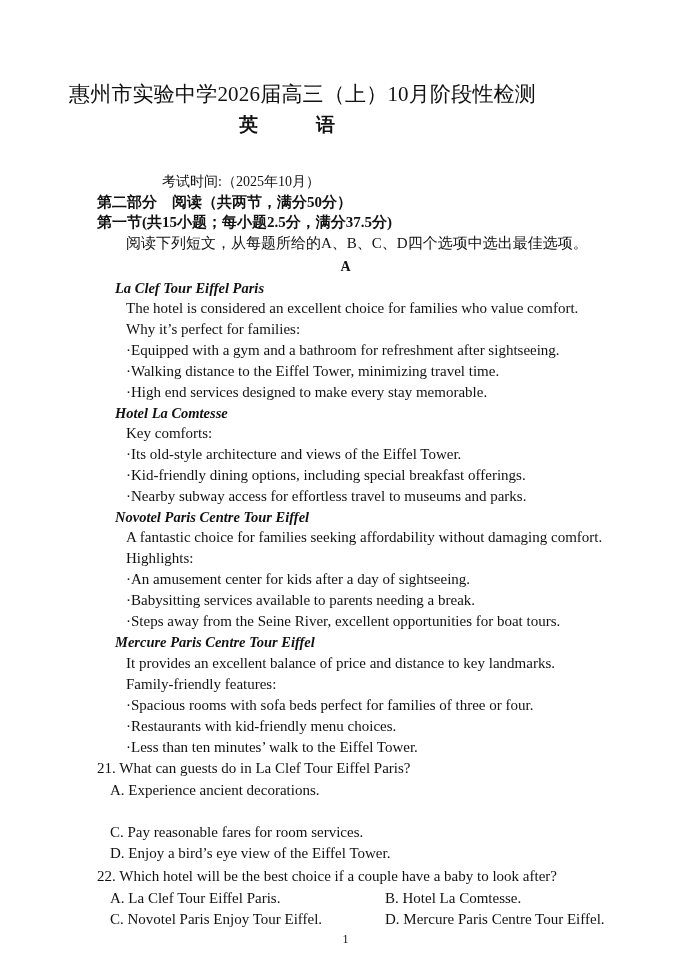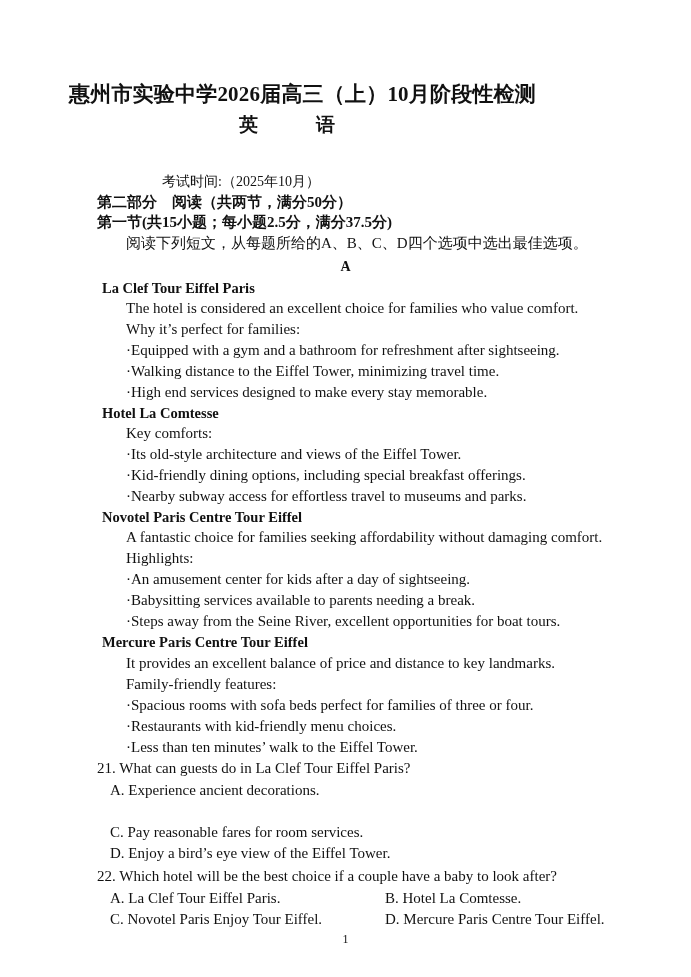--- a/index.html
+++ b/index.html
@@ -3,31 +3,31 @@
 <meta charset="utf-8">
 <style>
   html, body { margin: 0; padding: 0; }
   body {
     width: 691px; height: 977px; background: #ffffff; color: #111;
     font-family: "Liberation Serif", "DejaVu Serif", serif;
     position: relative; overflow: hidden;
   }
   .page { position: absolute; left: 0; top: 0; width: 691px; height: 977px; }
   .abs { position: absolute; white-space: nowrap; }
-  .title { top: 80px; left: 0; width: 605px; text-align: center; font-size: 21px; font-weight: bold; letter-spacing: 0.2px; }
+  .title { top: 80px; left: 0; width: 605px; text-align: center; font-size: 21px; font-weight: normal; letter-spacing: 0.2px; }
   .subject { top: 112px; left: 0; width: 574px; text-align: center; font-size: 19px; font-weight: bold; word-spacing: 0; }
   .subject span { display: inline-block; }
   .subject .gap { width: 58px; }
   .exam-time { top: 173px; left: 162px; font-size: 14px; }
   .section { font-size: 15px; font-weight: bold; }
   .s1 { top: 193px; left: 97px; }
   .s2 { top: 213px; left: 97px; }
   .instr { top: 234px; left: 126px; font-size: 15px; }
   .passage-letter { top: 259px; left: 0; width: 691px; text-align: center; font-size: 14px; font-weight: bold; }
-  .hotel-name { font-size: 14.5px; font-weight: bold; left: 102px; }
+  .hotel-name { font-size: 14.5px; font-weight: bold; left: 115px; font-style: italic; }
   .line { font-size: 15px; left: 126px; }
   .q { font-size: 15px; left: 97px; }
   .opt { font-size: 15px; }
   .pageno { top: 932px; left: 0; width: 691px; text-align: center; font-size: 12px; }
 </style>
 </head>
 <body>
 
 <div class="page">
 

